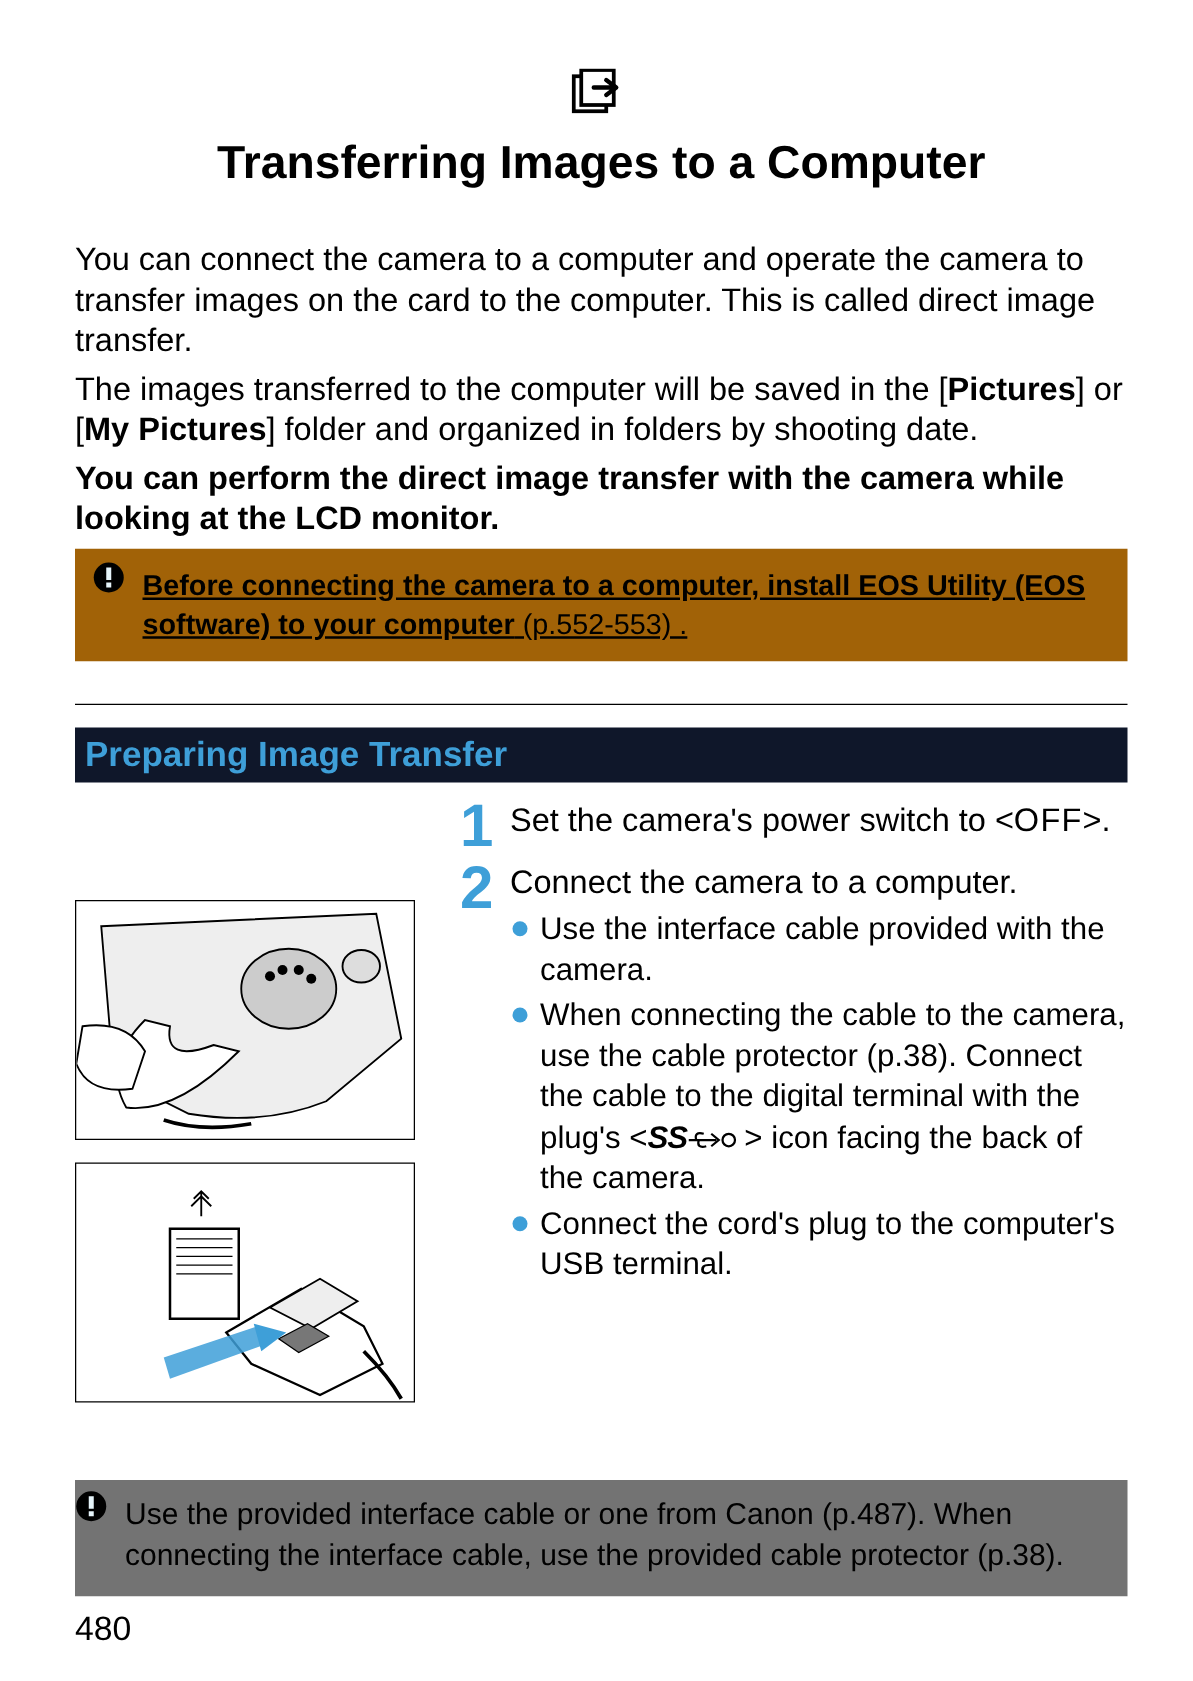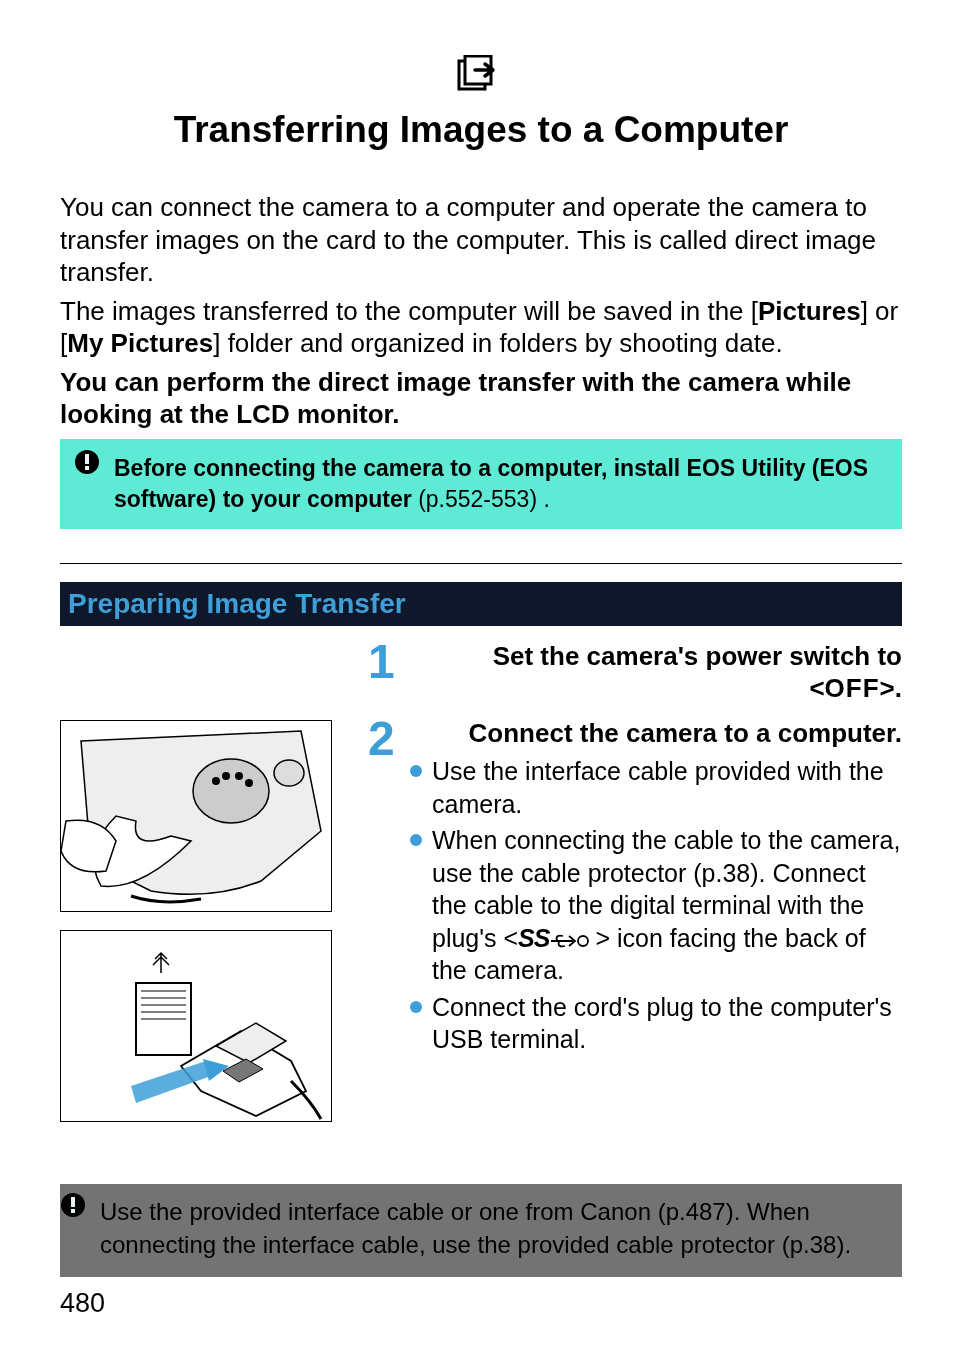--- a/index.html
+++ b/index.html
@@ -35,25 +35,26 @@
     background: #3E9FD8;
     margin-top: 6px;
   }
   .intro {
     font-size: 26px;
     line-height: 1.25;
     margin-bottom: 6px;
   }
   .bold { font-weight: bold; }
   .note-box {
-    background: #5eead4;
+    background: #a16207;
     padding: 14px 14px 14px 14px;
     margin-top: 8px;
     display: flex;
     gap: 14px;
+    text-decoration: underline;
   }
   .note-icon {
     flex: 0 0 auto;
     margin-top:-4px;
   }
   .note-text {
     font-size: 23px;
     line-height: 1.35;
   }
   hr.sep {
@@ -98,24 +99,23 @@
     color: #3E9FD8;
     font-size: 48px;
     font-weight: bold;
     line-height: 0.9;
     width: 34px;
     flex: 0 0 auto;
   }
   .step-body { flex: 1; }
   .step-title {
     font-size: 26px;
-    font-weight: bold;
+    font-weight: normal;
     line-height: 1.25;
     margin-bottom: 6px;
-    text-align: right;
   }
   .step-title .sym { font-family: 'Arial', sans-serif; }
   ul.bullets {
     list-style: none;
     padding: 0;
     margin: 0;
   }
   ul.bullets li {
     position: relative;
     padding-left: 24px;

